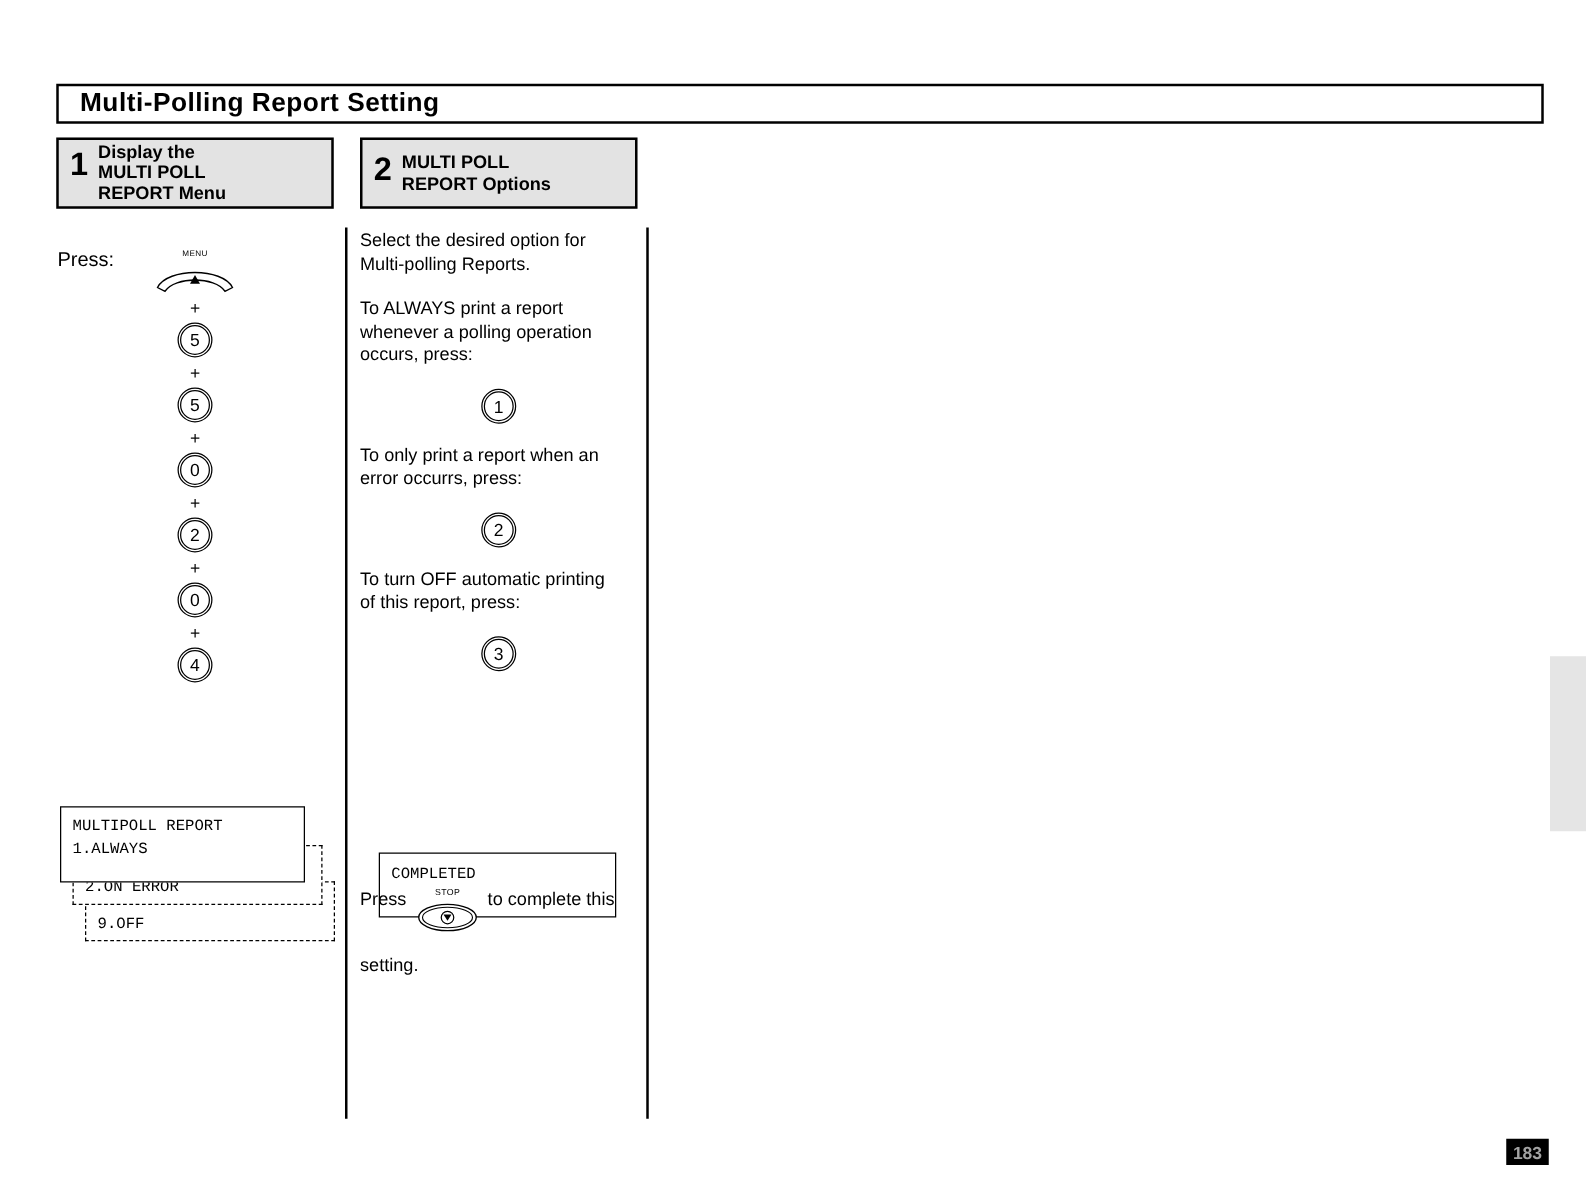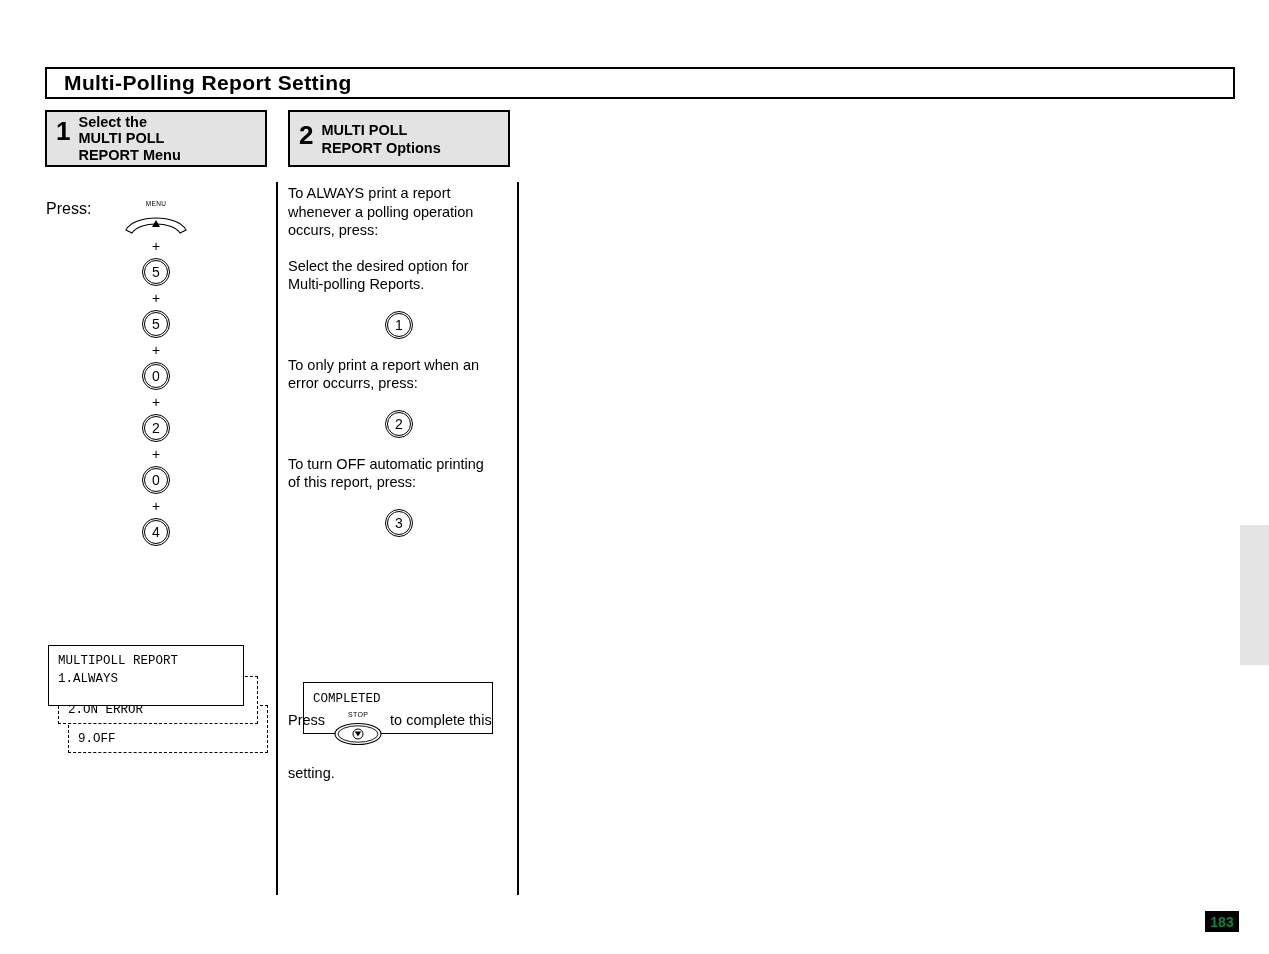--- a/index.html
+++ b/index.html
@@ -259,39 +259,39 @@
   }
 
   
   .page-badge {
     position: absolute;
     left: 1205px;
     top: 911px;
     width: 34px;
     height: 21px;
     background: #000;
-    color: #15803d;
+    color: #a3a3a3;
     font-size: 14px;
     font-weight: bold;
     display: flex;
     align-items: center;
     justify-content: center;
   }
 </style>
 </head>
 <body>
 
 <div class="title-bar">
   <span class="title-text">Multi-Polling  Report  Setting</span>
 </div>
 
 <div class="step-box step1">
   <span class="step-num">1</span>
   <span class="step-lines">
-    <span>Select the</span><br>
+    <span>Display the</span><br>
     <span>MULTI POLL</span><br>
     <span>REPORT  Menu</span>
   </span>
 </div>
 
 <div class="step-box step2">
   <span class="step-num">2</span>
   <span class="step-lines">
     <span>MULTI POLL</span><br>
     <span>REPORT  Options</span>
@@ -370,26 +370,26 @@
     <div class="lcd-line">2.ON ERROR</div>
   </div>
   <div class="lcd primary">
     <div class="lcd-line">MULTIPOLL REPORT</div>
     <div class="lcd-line">1.ALWAYS</div>
   </div>
 </div>
 
 <div class="mid">
 
+  <p class="para">Select the desired option for
+Multi-polling  Reports.</p>
+
   <p class="para">To ALWAYS print a report
 whenever a polling operation
 occurs,  press:</p>
-
-  <p class="para">Select the desired option for
-Multi-polling  Reports.</p>
   <div class="center-key">
     <div class="round-key">
       <span class="ring-outer"></span>
       <span class="ring-inner"></span>
       <span class="kd">1</span>
     </div>
   </div>
 
   <p class="para">To only print a report when an
 error occurrs, press:</p>

